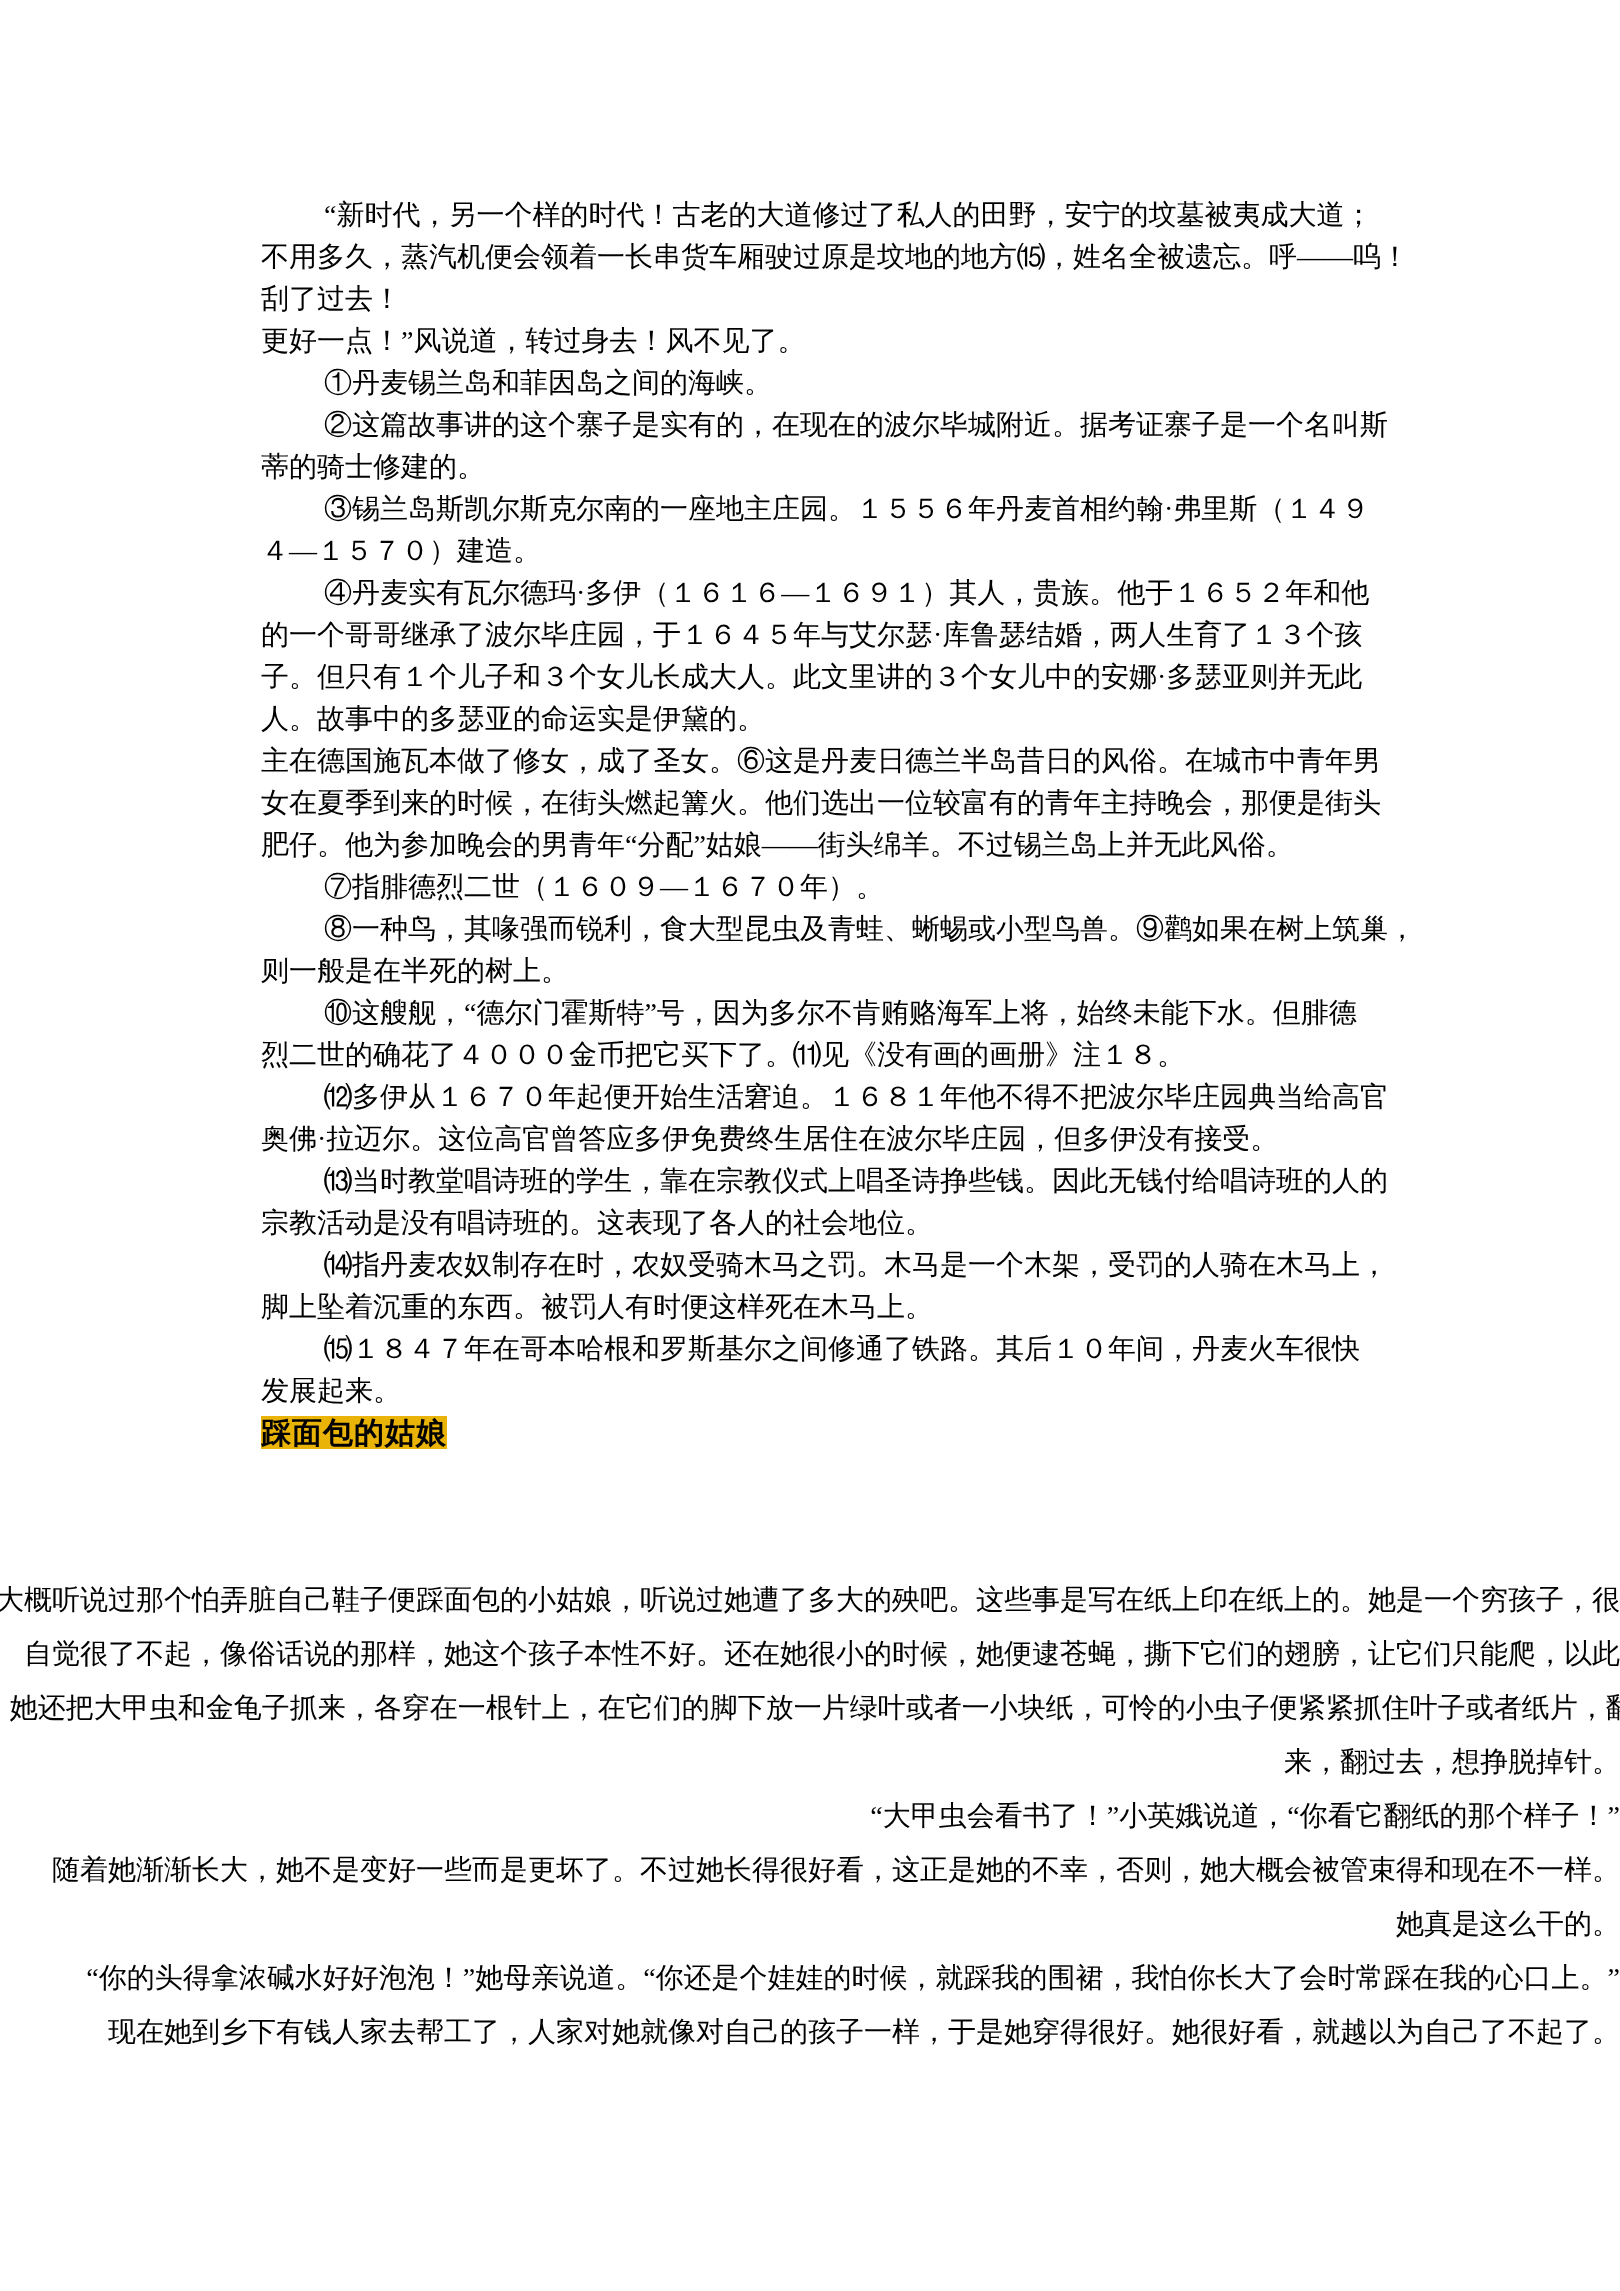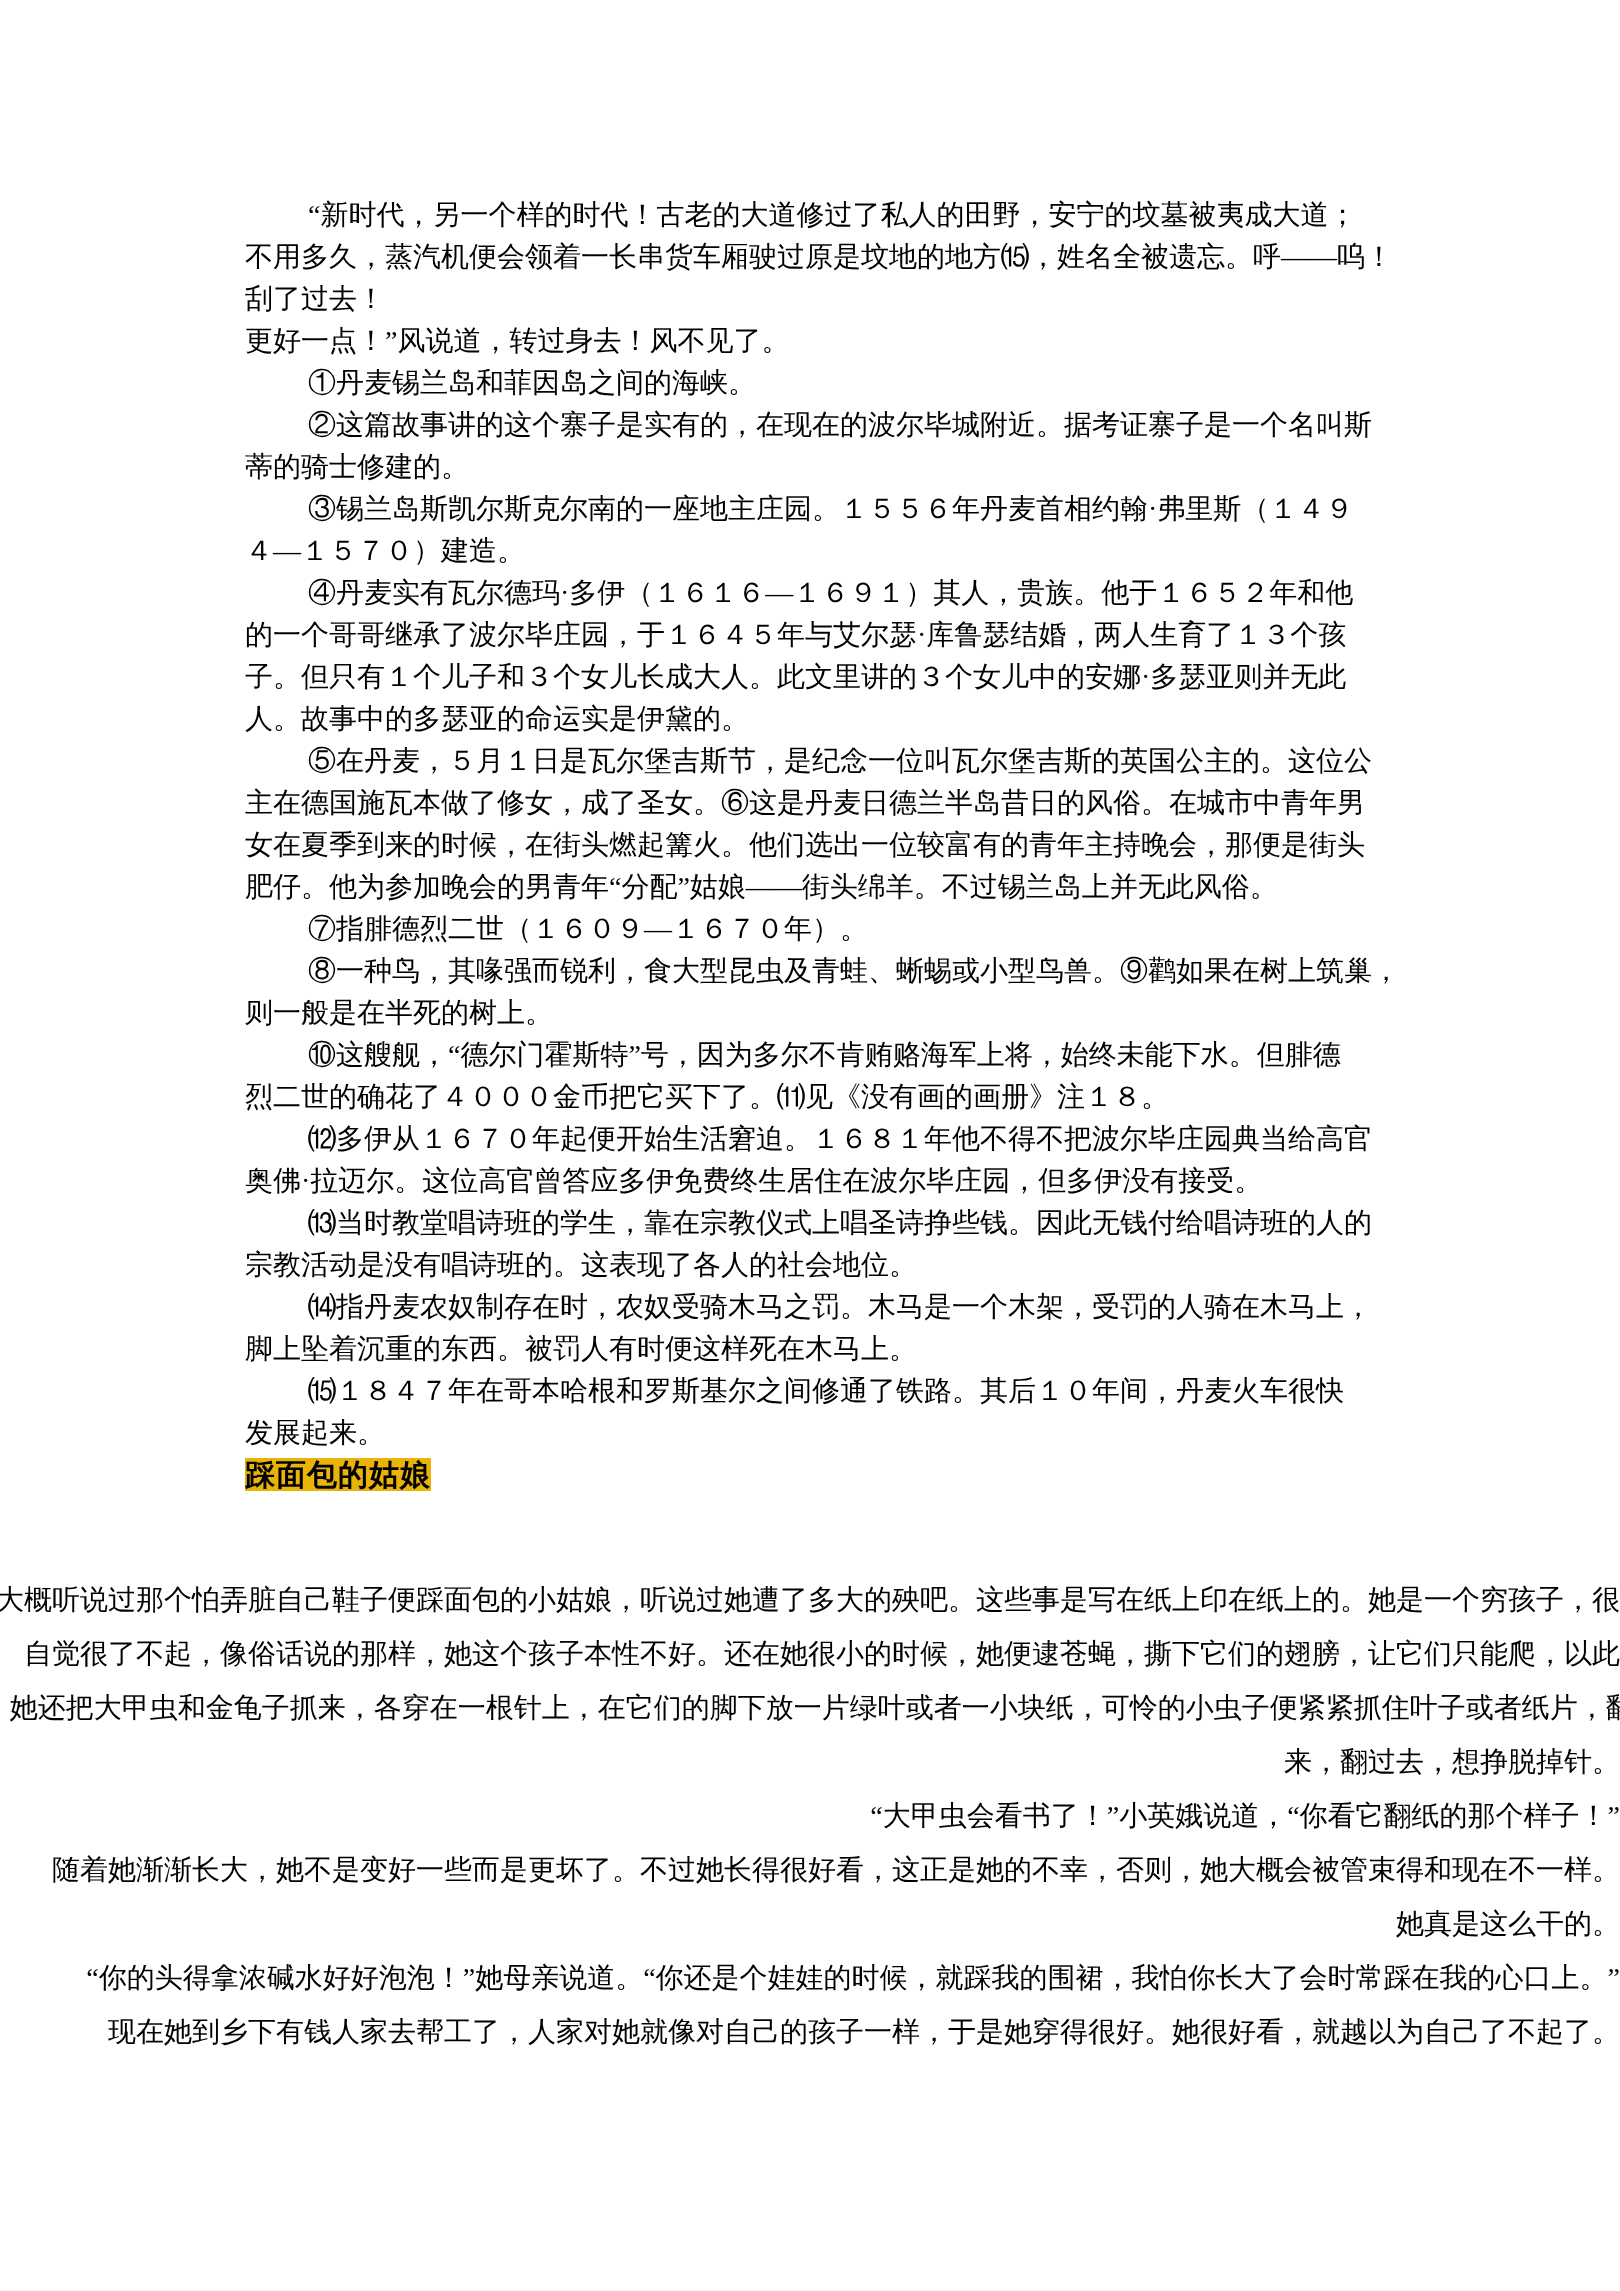--- a/index.html
+++ b/index.html
@@ -10,21 +10,21 @@
   body {
     position: relative;
     width: 1620px;
     height: 2292px;
     overflow: hidden;
     font-family: "Liberation Serif", "DejaVu Serif", serif;
     color: #000000;
   }
   .notes-block {
     position: absolute;
-    left: 245px;
+    left: 261px;
     top: 194px;
     width: 1186px;
   }
   .notes-block .tline {
     font-size: 28px;
     line-height: 42px;
     height: 42px;
     white-space: pre;
   }
   .notes-block .tline.ind {
@@ -67,21 +67,20 @@
       <div class="tline">更好一点！”风说道，转过身去！风不见了。</div>
       <div class="tline ind">①丹麦锡兰岛和菲因岛之间的海峡。</div>
       <div class="tline ind">②这篇故事讲的这个寨子是实有的，在现在的波尔毕城附近。据考证寨子是一个名叫斯</div>
       <div class="tline">蒂的骑士修建的。</div>
       <div class="tline ind">③锡兰岛斯凯尔斯克尔南的一座地主庄园。１５５６年丹麦首相约翰·弗里斯（１４９</div>
       <div class="tline">４—１５７０）建造。</div>
       <div class="tline ind">④丹麦实有瓦尔德玛·多伊（１６１６—１６９１）其人，贵族。他于１６５２年和他</div>
       <div class="tline">的一个哥哥继承了波尔毕庄园，于１６４５年与艾尔瑟·库鲁瑟结婚，两人生育了１３个孩</div>
       <div class="tline">子。但只有１个儿子和３个女儿长成大人。此文里讲的３个女儿中的安娜·多瑟亚则并无此</div>
       <div class="tline">人。故事中的多瑟亚的命运实是伊黛的。</div>
-      <div class="tline ind">⑤在丹麦，５月１日是瓦尔堡吉斯节，是纪念一位叫瓦尔堡吉斯的英国公主的。这位公</div>
       <div class="tline">主在德国施瓦本做了修女，成了圣女。⑥这是丹麦日德兰半岛昔日的风俗。在城市中青年男</div>
       <div class="tline">女在夏季到来的时候，在街头燃起篝火。他们选出一位较富有的青年主持晚会，那便是街头</div>
       <div class="tline">肥仔。他为参加晚会的男青年“分配”姑娘——街头绵羊。不过锡兰岛上并无此风俗。</div>
       <div class="tline ind">⑦指腓德烈二世（１６０９—１６７０年）。</div>
       <div class="tline ind">⑧一种鸟，其喙强而锐利，食大型昆虫及青蛙、蜥蜴或小型鸟兽。⑨鹳如果在树上筑巢，</div>
       <div class="tline">则一般是在半死的树上。</div>
       <div class="tline ind">⑩这艘舰，“德尔门霍斯特”号，因为多尔不肯贿赂海军上将，始终未能下水。但腓德</div>
       <div class="tline">烈二世的确花了４０００金币把它买下了。⑾见《没有画的画册》注１８。</div>
       <div class="tline ind">⑿多伊从１６７０年起便开始生活窘迫。１６８１年他不得不把波尔毕庄园典当给高官</div>
       <div class="tline">奥佛·拉迈尔。这位高官曾答应多伊免费终生居住在波尔毕庄园，但多伊没有接受。</div>

